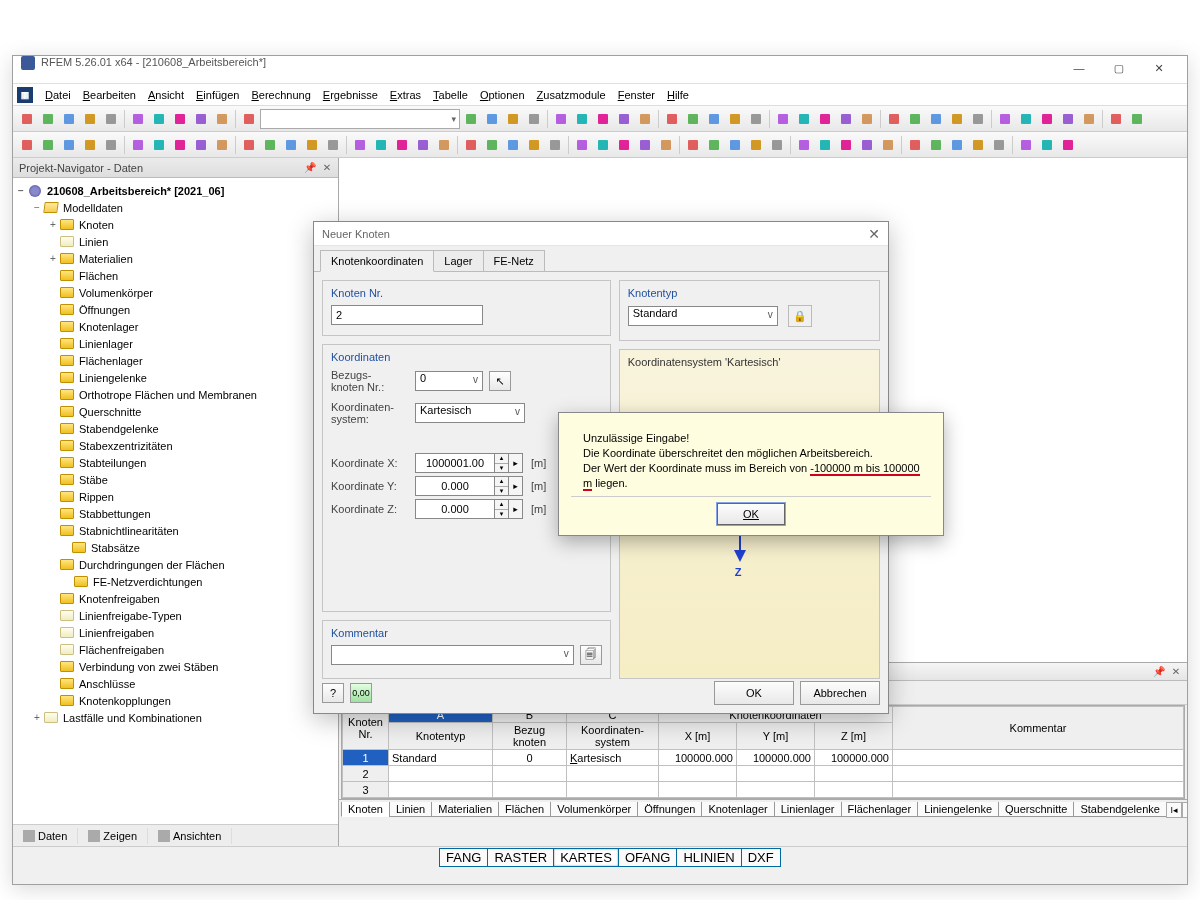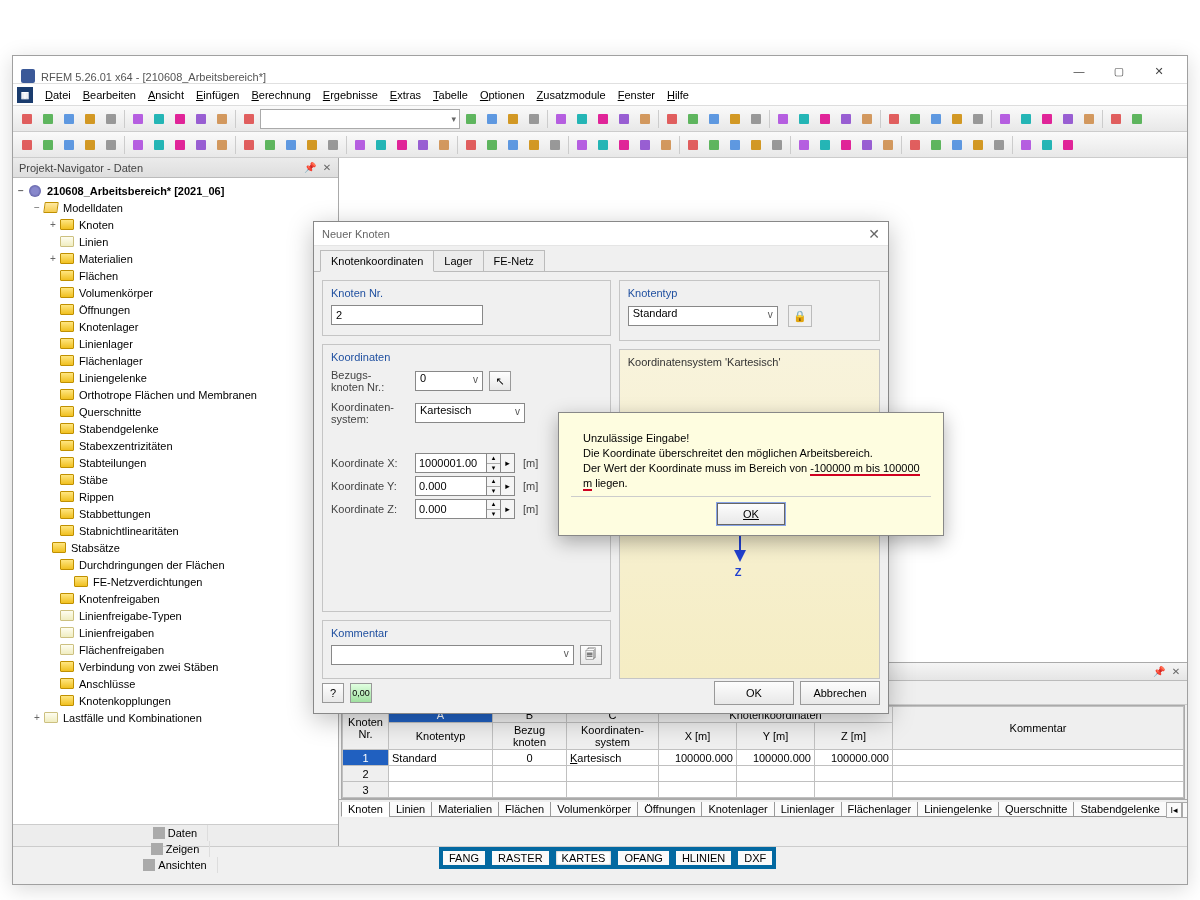--- a/index.html
+++ b/index.html
@@ -1,18 +1,18 @@
 <!DOCTYPE html>
 <html><head>
 <meta charset="utf-8">
 <style>
 * { box-sizing: border-box; margin: 0; padding: 0; font-family: "Segoe UI", Tahoma, sans-serif; font-size: 11px; }
 body { background: #fff; width: 1200px; height: 900px; overflow: hidden; position: relative; }
 .window { position: absolute; left: 12px; top: 55px; width: 1176px; height: 830px; background: #f0f0f0; border: 1px solid #a0a0a0; box-shadow: 0 4px 20px rgba(0,0,0,0.15); }
-.titlebar { height: 28px; background: #fff; display: flex; align-items: flex-end; padding: 0 8px; border-bottom: 1px solid #e0e0e0; }
+.titlebar { height: 28px; background: #fff; display: flex; align-items: flex-start; padding: 0 8px; border-bottom: 1px solid #e0e0e0; }
 .titlebar .appicon { width:14px; height:14px; background:#3b5998; margin-right:6px; border-radius:2px;}
 .titlebar .title { color:#555; flex:1;}
 .titlebar .winbtns { display:flex; gap:0;}
 .titlebar .winbtn { width:40px; height:24px; display:flex; align-items:center; justify-content:center; color:#444;}
 .menubar { height:22px; background:#fff; display:flex; align-items:center; padding:0 4px; border-bottom:1px solid #ddd;}
 .menubar .mlogo{width:16px;height:16px;background:#1a3c6e;color:#fff;font-size:9px;display:flex;align-items:center;justify-content:center;margin-right:6px;font-weight:bold;}
 .menubar .mitem{padding:2px 6px; cursor:default;}
 .menubar .mitem u{text-decoration:underline;}
 .toolbar{height:26px;background:linear-gradient(#fafafa,#e8e8e8);border-bottom:1px solid #ccc;display:flex;align-items:center;padding:0 4px;gap:1px;overflow:hidden;}
 .tbtn{width:20px;height:20px;display:inline-flex;align-items:center;justify-content:center;border:1px solid transparent;}
@@ -27,21 +27,21 @@
 .nav-title .pinclose span{width:14px;height:14px;display:flex;align-items:center;justify-content:center;font-size:10px;color:#666;}
 .tree{flex:1;overflow:auto;background:#fff;padding:4px 0;}
 .tree-item{display:flex;align-items:center;padding:1px 0 1px 6px;white-space:nowrap;height:17px;}
 .tree-item .exp{width:12px;text-align:center;color:#666;font-size:10px;}
 .tree-item .icon{width:16px;height:14px;margin-right:4px;display:inline-flex;align-items:center;justify-content:center;}
 .fold-yellow{width:14px;height:11px;background:linear-gradient(#ffe680,#f0c020);border:1px solid #c09000;border-radius:1px;}
 .fold-open{width:14px;height:11px;background:linear-gradient(#ffe9a0,#f5cc50);border:1px solid #c09000;border-radius:1px;transform:skewX(-8deg);}
 .fold-plain{width:14px;height:11px;background:linear-gradient(#fefdf0,#f0edc0);border:1px solid #ccc080;border-radius:1px;}
 .icon-db{width:12px;height:12px;background:radial-gradient(circle,#88c 40%,#448 100%);border-radius:50%;}
 .tree-item.bold{font-weight:bold;}
-.nav-tabs{height:22px;background:#ededed;border-top:1px solid #ccc;display:flex;align-items:center;flex-direction:column;}
+.nav-tabs{height:22px;background:#ededed;border-top:1px solid #ccc;display:flex;align-items:center;}
 .nav-tab{padding:2px 10px;display:flex;align-items:center;gap:3px;border-right:1px solid #ddd;}
 .nav-tab .ticon{width:12px;height:12px;background:#aaa;}
 .contentarea{flex:1;background:#fff;position:relative;}
 .tablepanel{position:absolute;left:0;right:0;bottom:0;height:184px;background:#f0f0f0;border-top:1px solid #aaa;}
 .tp-header{height:18px;background:linear-gradient(#f5f5f5,#e5e5e5);border-bottom:1px solid #bbb;position:relative;}
 .tp-header .pinclose{position:absolute;right:4px;top:1px;display:flex;gap:2px;}
 .tp-header .pinclose span{width:14px;height:14px;font-size:10px;color:#666;display:flex;align-items:center;justify-content:center;}
 .tp-tools{height:24px;display:flex;align-items:center;padding:0 4px;gap:2px;border-bottom:1px solid #ccc;background:#efefef;overflow:hidden;}
 .tp-table{background:#fff;border:1px solid #aaa;margin:0 2px;overflow:hidden;}
 table.grid{border-collapse:collapse;width:100%;}
@@ -49,21 +49,21 @@
 table.grid th{background:#efefef;font-weight:normal;}
 table.grid th.sel{background:#2060c0;color:#fff;}
 table.grid td.rowh{background:#efefef;text-align:center;width:38px;}
 table.grid td.rowh.sel{background:#2060c0;color:#fff;}
 .tp-bottomtabs{height:20px;display:flex;align-items:center;border-top:1px solid #aaa;background:#efefef;overflow:hidden;padding-left:2px;}
 .btab{padding:1px 6px;border:1px solid #999;border-top:none;background:#fafafa;margin-right:-1px;font-size:11px;}
 .btab.active{background:#fff;font-weight:normal;border-bottom:1px solid #fff;}
 .btab-nav{margin-left:auto;display:flex;gap:0;padding-right:2px;}
 .btab-nav span{width:16px;height:16px;border:1px solid #aaa;display:flex;align-items:center;justify-content:center;font-size:9px;background:#fafafa;}
 .statusbar{height:22px;background:#f0f0f0;border-top:1px solid #ccc;display:flex;align-items:center;padding:0 6px;gap:0;}
-.status-seg{border:4px solid #0369a1;padding:1px 6px;background:#fafafa;margin-left:-1px;font-size:11px;}
+.status-seg{border:1px solid #0369a1;padding:1px 6px;background:#fafafa;margin-left:-1px;font-size:13px;}
 .status-seg:first-child{margin-left:420px;}
 .status-seg.act{background:#fff;box-shadow:inset 0 0 2px #888;}
 
 
 .dlg{position:absolute;left:313px;top:221px;width:576px;height:493px;background:#f0f0f0;border:1px solid #888;box-shadow:0 6px 24px rgba(0,0,0,0.25);}
 .dlg-title{height:24px;display:flex;align-items:center;padding:0 8px;color:#666;font-size:12px;border-bottom:1px solid #e5e5e5;background:#fff;}
 .dlg-title .x{margin-left:auto;font-size:14px;color:#666;}
 .dlg-tabs{display:flex;background:#f0f0f0;padding:4px 6px 0 6px;border-bottom:1px solid #bbb;gap:0;}
 .dtab{padding:4px 10px;border:1px solid #bbb;border-bottom:none;background:#ececec;margin-right:-1px;position:relative;}
 .dtab.active{background:#f0f0f0;border-bottom:1px solid #f0f0f0;margin-bottom:-1px;}
@@ -72,21 +72,21 @@
 .gbox{border:1px solid #c5c5c5;background:#f0f0f0;padding:6px 8px 10px 8px;position:relative;}
 .gbox.amber{background:linear-gradient(#f8f3dc,#f5edc4);}
 .gbox .gtitle{color:#2050a0;font-size:11px;margin-bottom:6px;}
 .frow{display:flex;align-items:center;gap:6px;margin:3px 0;}
 .flabel{color:#444;}
 .finput{border:1px solid #888;background:#fff;height:20px;padding:0 4px;font-size:11px;}
 .finput.wide{flex:1;}
 .fselect{border:1px solid #888;background:#fff;height:20px;padding:0 4px;width:110px;position:relative;}
 .fselect::after{content:"v";position:absolute;right:4px;top:2px;color:#555;font-size:10px;}
 .spin{display:flex;}
-.spin input{width:72px;text-align:left;border:1px solid #888;height:20px;padding:0 3px;font-size:11px;}
+.spin input{width:80px;text-align:center;border:1px solid #888;height:20px;padding:0 3px;font-size:11px;}
 .spin .sp{width:14px;border:1px solid #888;border-left:none;display:flex;flex-direction:column;background:#f5f5f5;}
 .spin .sp span{flex:1;font-size:7px;display:flex;align-items:center;justify-content:center;border-bottom:1px solid #aaa;}
 .spin .sp span:last-child{border-bottom:none;}
 .spin .step{width:14px;border:1px solid #888;border-left:none;display:flex;align-items:center;justify-content:center;background:#f5f5f5;font-size:9px;}
 .unit{color:#444;margin-left:2px;}
 .iconbtn{width:22px;height:20px;border:1px solid #999;background:linear-gradient(#fefefe,#e8e8e8);display:flex;align-items:center;justify-content:center;font-size:11px;}
 .lockbtn{width:24px;height:22px;border:1px solid #bbb;background:#f0f0f0;display:flex;align-items:center;justify-content:center;margin-left:4px;}
 .dlg-foot{position:absolute;bottom:8px;left:8px;right:8px;display:flex;align-items:center;gap:6px;}
 .dlg-foot .dbtn{min-width:80px;height:24px;border:1px solid #999;background:linear-gradient(#fdfdfd,#e8e8e8);display:flex;align-items:center;justify-content:center;}
 .dlg-foot .right{margin-left:auto;}
@@ -748,21 +748,21 @@
               </span>
               <span>Stabbettungen</span>
             </div>
             <div class="tree-item" style="padding-left: 34px;">
               <span class="exp"></span>
               <span class="icon">
                 <span class="fold-yellow"></span>
               </span>
               <span>Stabnichtlinearitäten</span>
             </div>
-            <div class="tree-item" style="padding-left: 26px; align-items: center;">
+            <div class="tree-item" style="padding-left: 46px; align-items: center;">
               <span class="exp"></span>
               <span class="icon">
                 <span class="fold-yellow"></span>
               </span>
               <span>Stabsätze</span>
             </div>
             <div class="tree-item" style="padding-left: 34px;">
               <span class="exp"></span>
               <span class="icon">
                 <span class="fold-yellow"></span>

